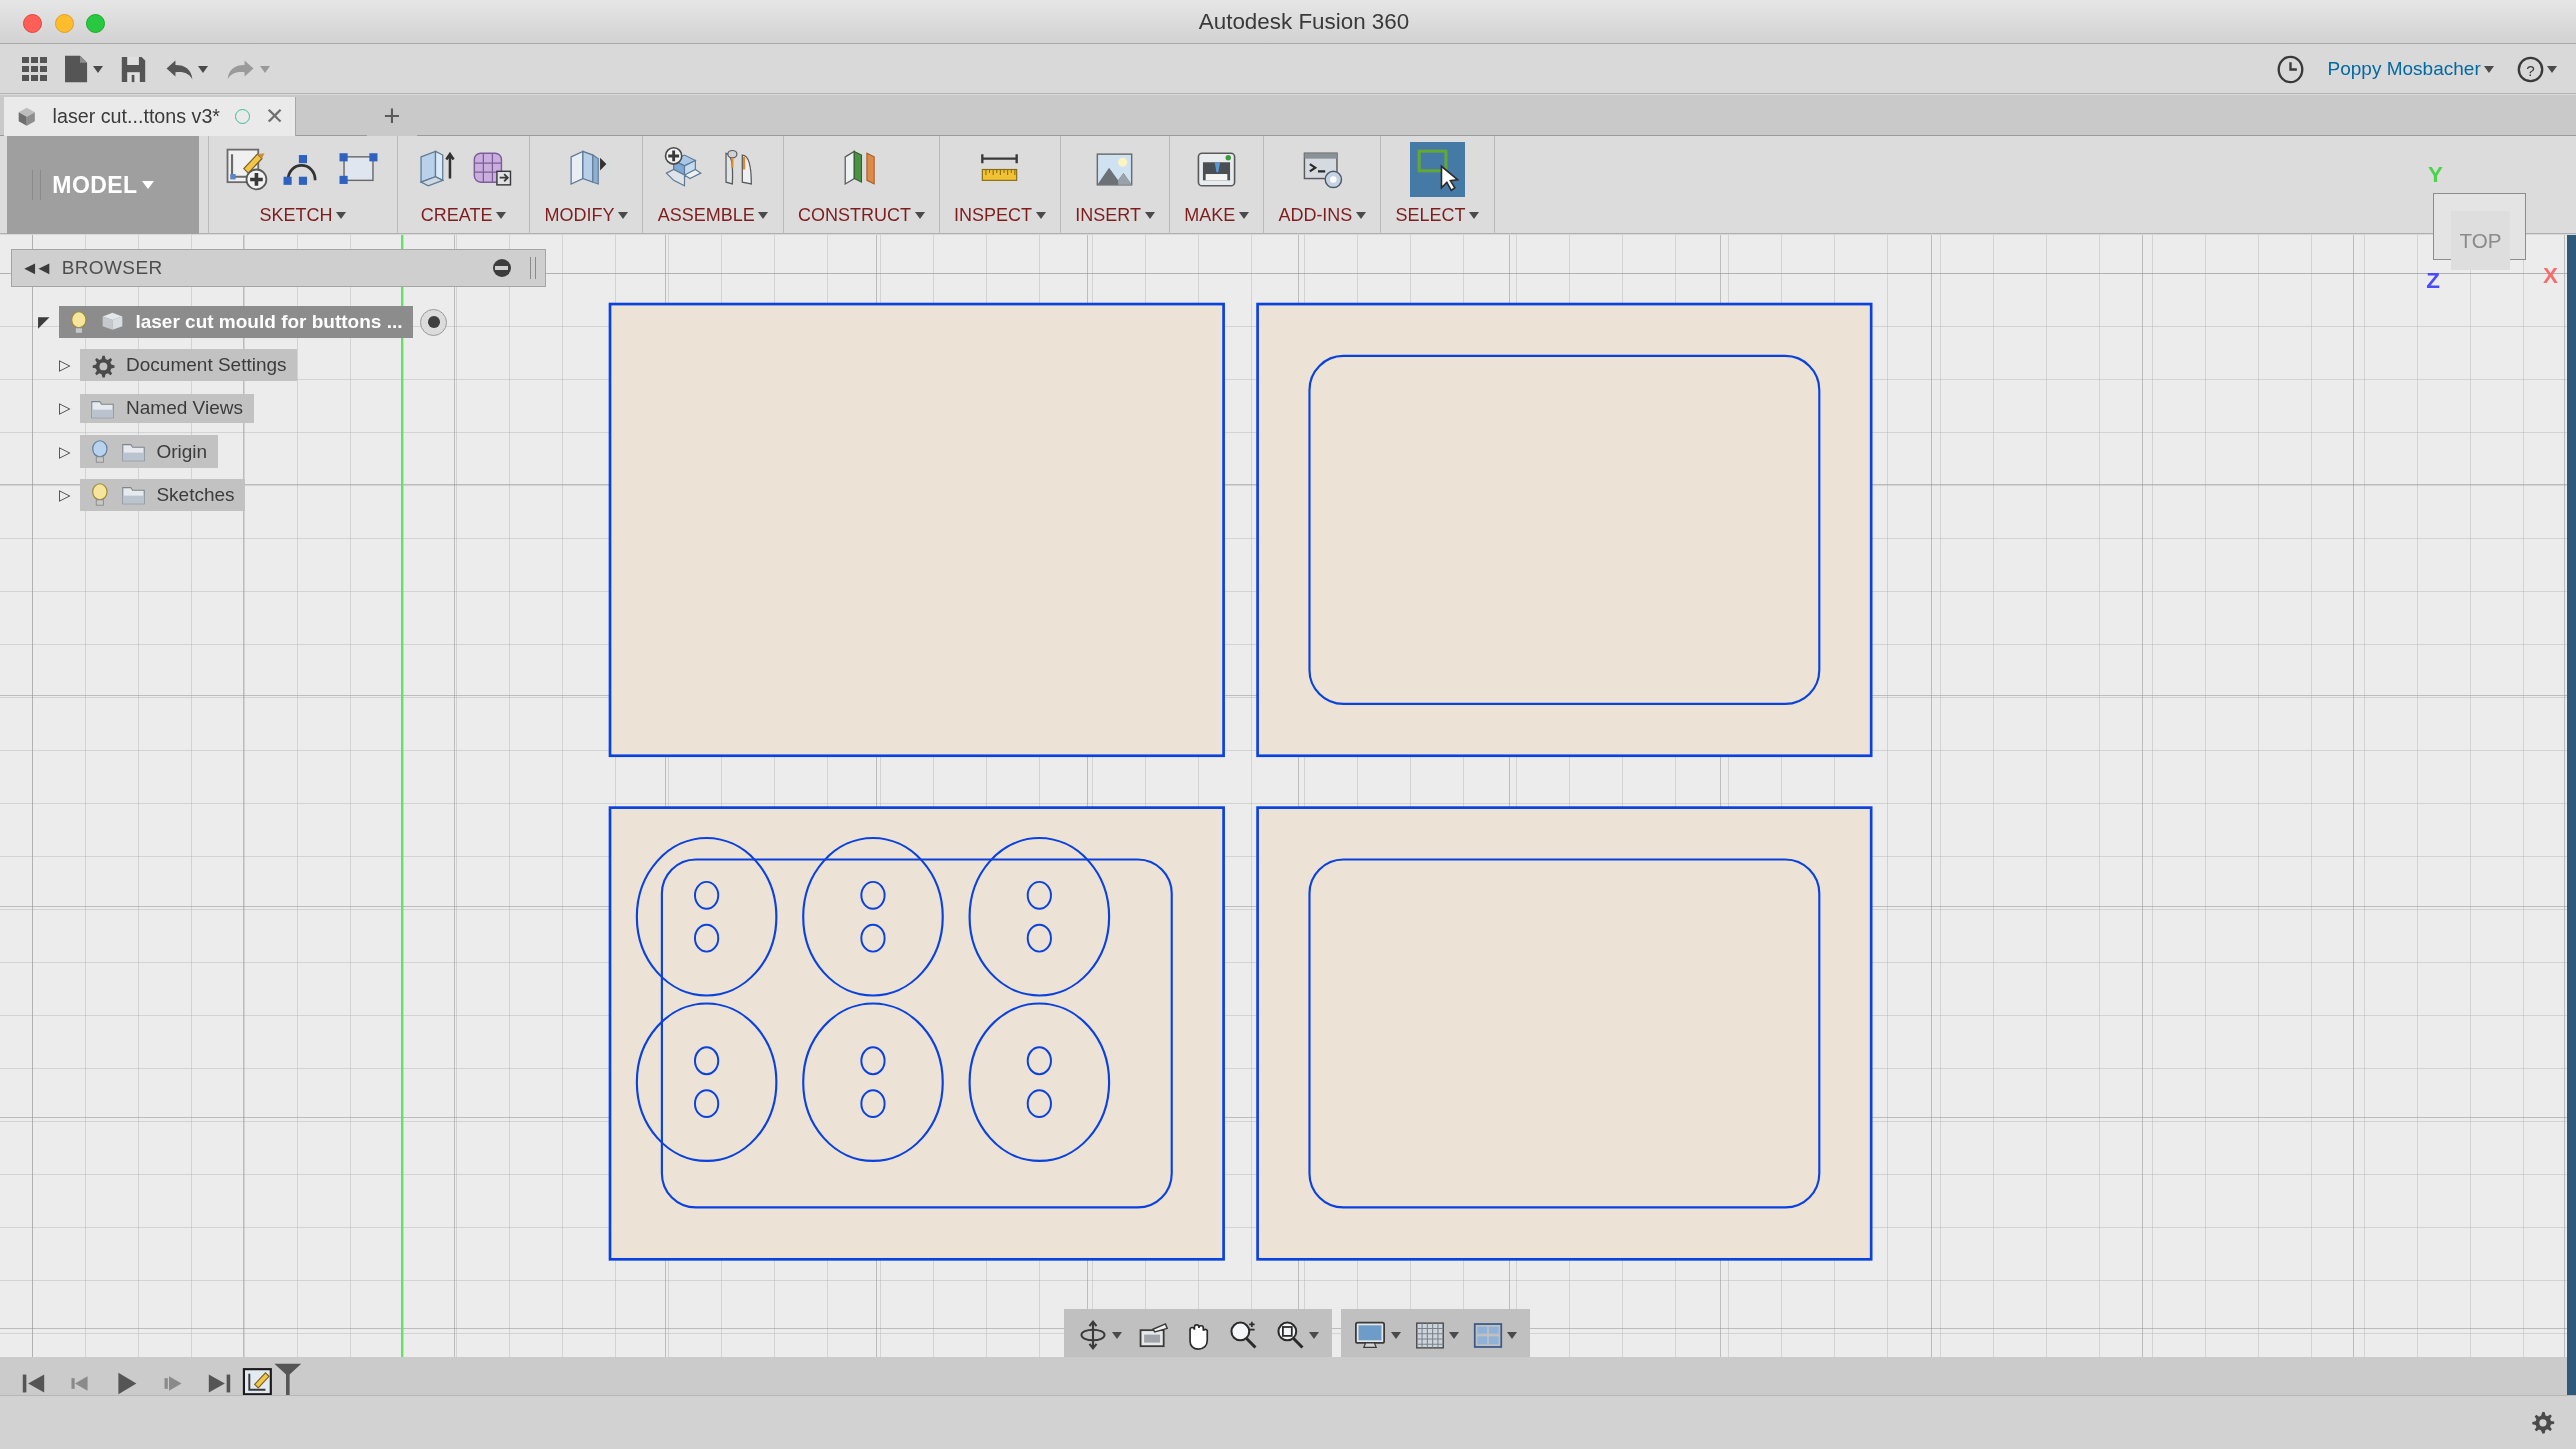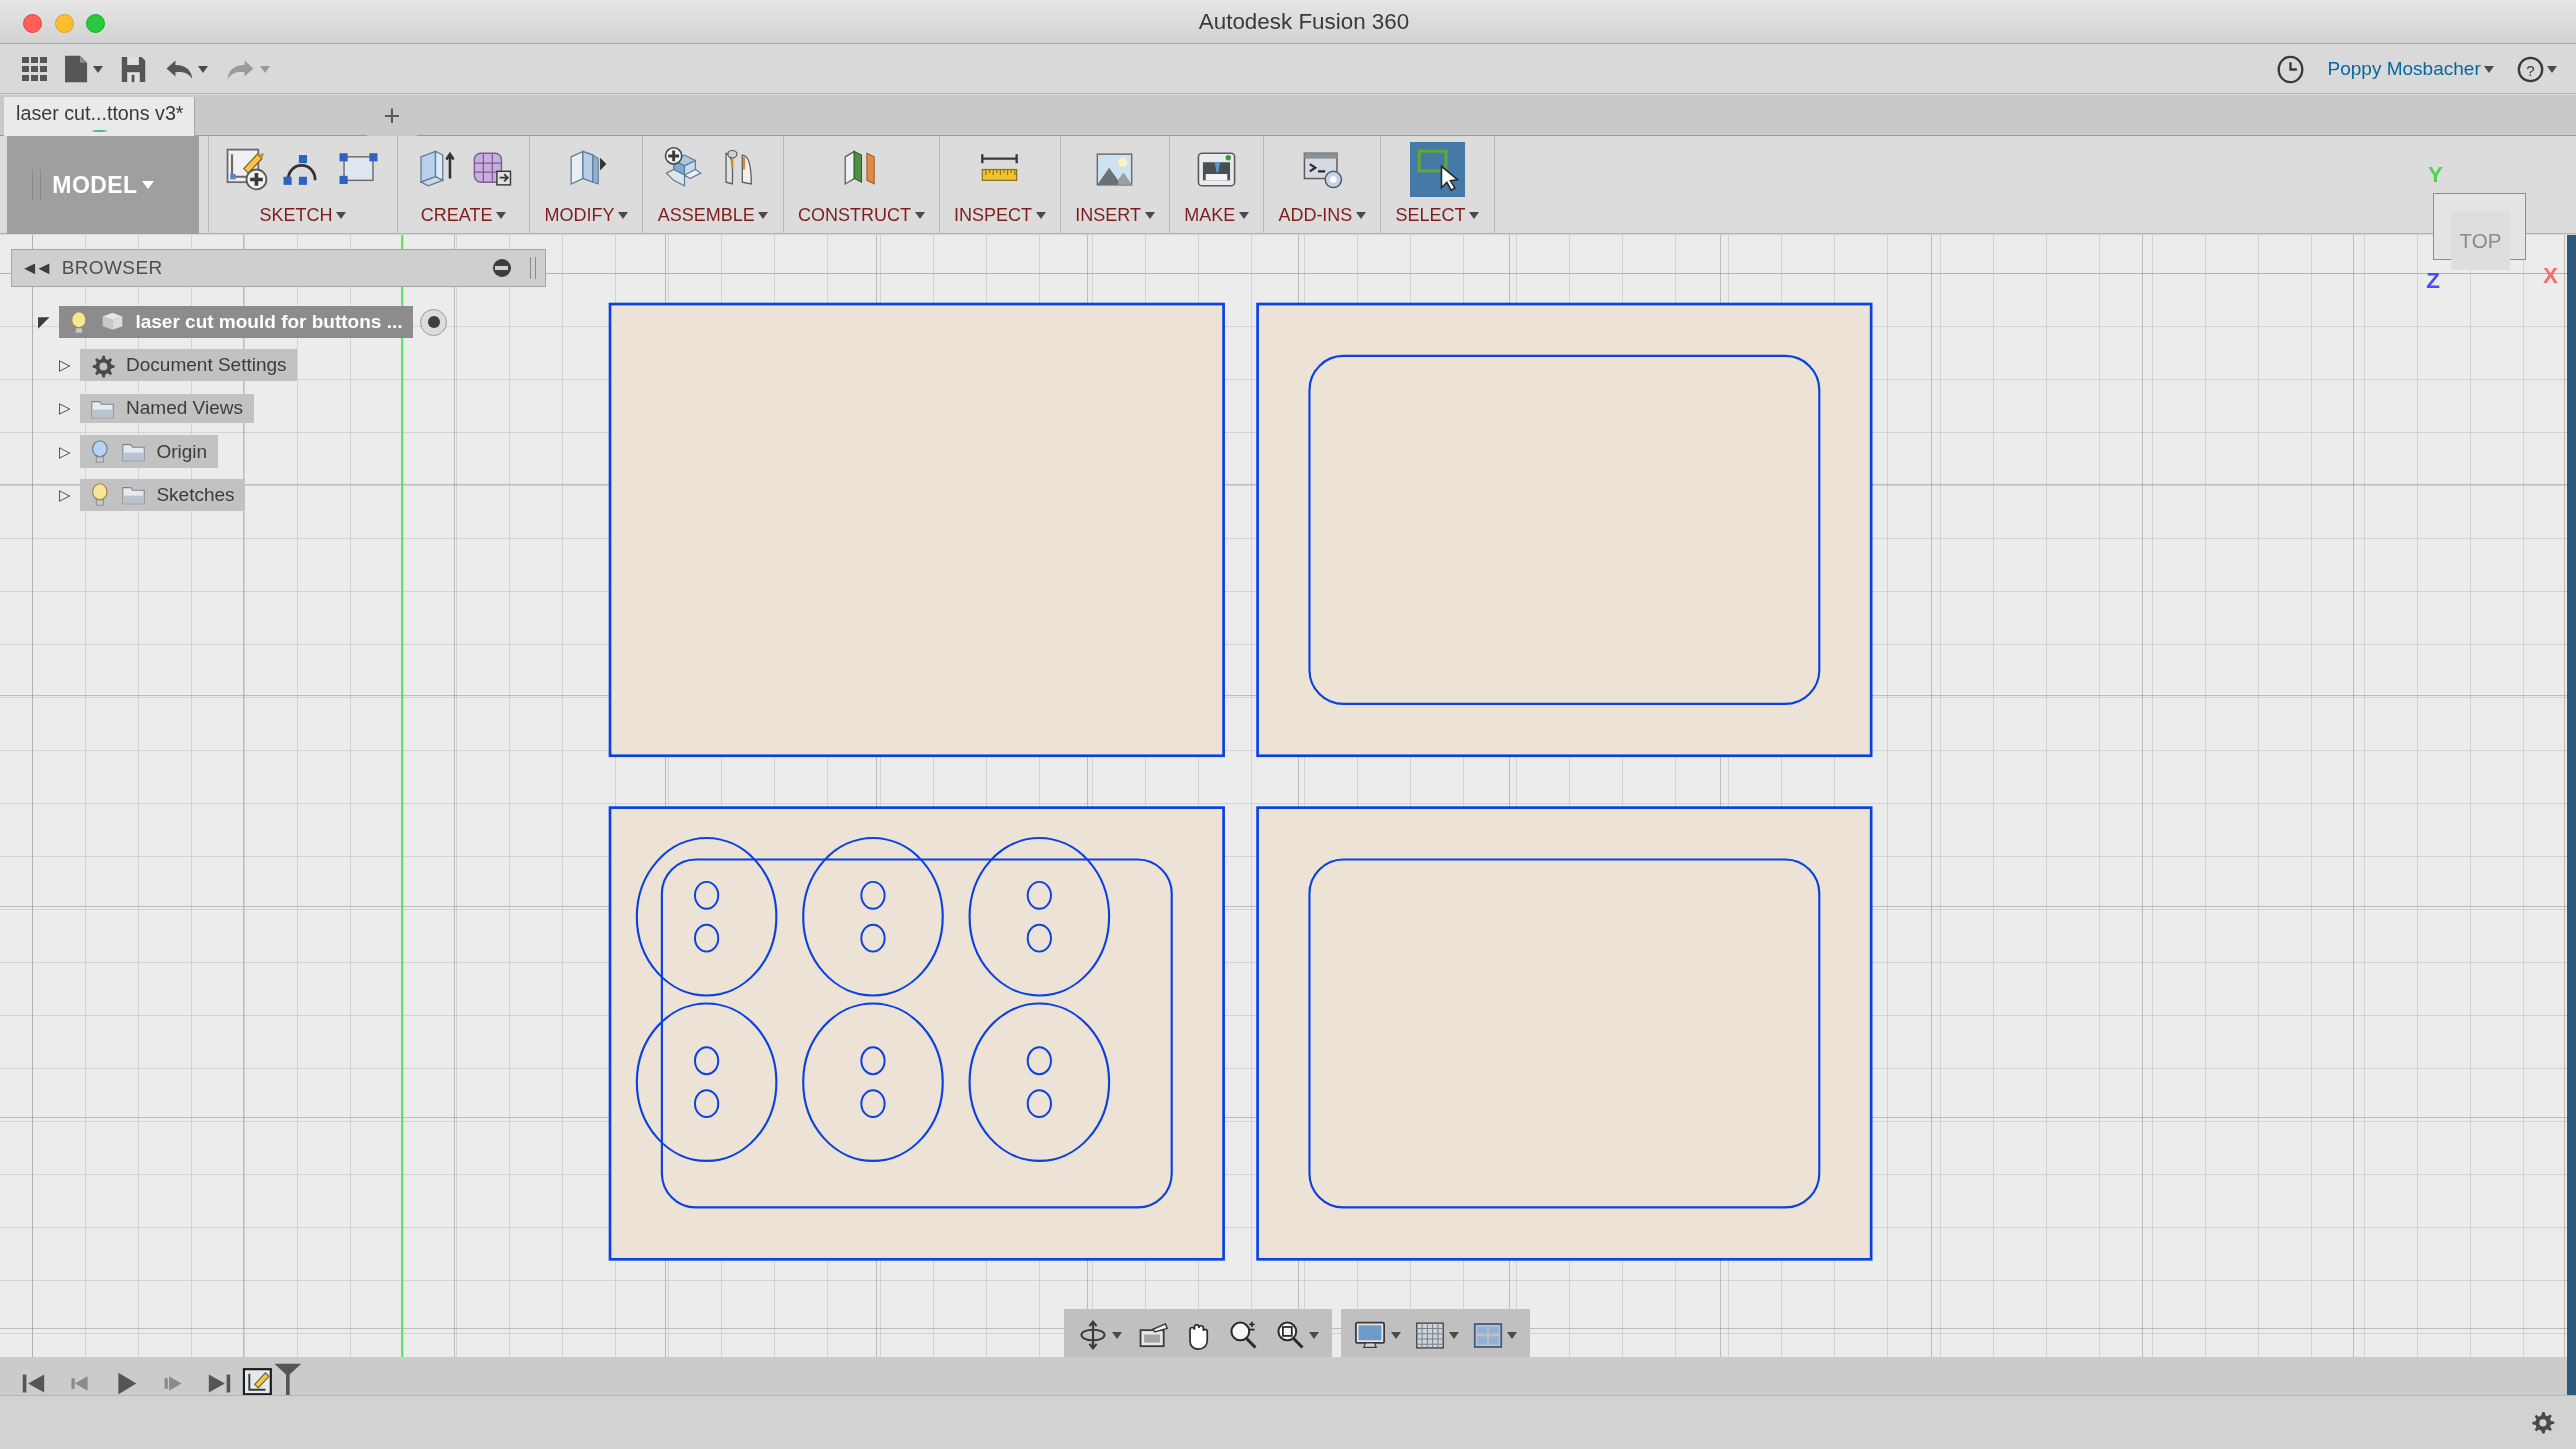--- a/index.html
+++ b/index.html
@@ -43,22 +43,22 @@
   .caret.sm { border-left-width: 5.4px; border-right-width: 5.4px; border-top-width: 7.2px; }
   .username { font-size: 19px; color: #0369a1; display: flex; align-items: center; cursor: pointer;}
 
   
   .tabbar {
     position: absolute; left: 0; top: 95px; width: 2576px; height: 41px;
     background: #c9c9c9; border-bottom: 0.9px solid #9a9a9a;
   }
   .doctab {
     position: absolute; left: 3.6px; top: 1.8px; height: 39px; padding: 0 10.7px 0 12.5px;
-    background: #eaeaea; display: flex; align-items: center; gap: 5px;
-    border-right: 0.9px solid #a8a8a8; cursor: pointer; flex-direction: column;
+    background: #eaeaea; display: flex; align-items: center; gap: 15px;
+    border-right: 0.9px solid #a8a8a8; cursor: pointer;
   }
   .doctab .label { font-size: 19.7px; color: #3a3a3a; }
   .tab-cube { width: 21.5px; height: 21.5px; }
   .tab-ring { width: 15px; height: 15px; border: 1.8px solid #3fba9a; border-radius: 50%; }
   .tab-x { font-size: 23px; color: #6f6f6f; line-height: 1; cursor: pointer; }
   .newtab { position: absolute; left: 367px; top: 1.8px; width: 50px; height: 39px;
     display: flex; align-items: center; justify-content: center;
     font-size: 29px; color: #5a5a5a; background: #c9c9c9; cursor: pointer; }
 
   

